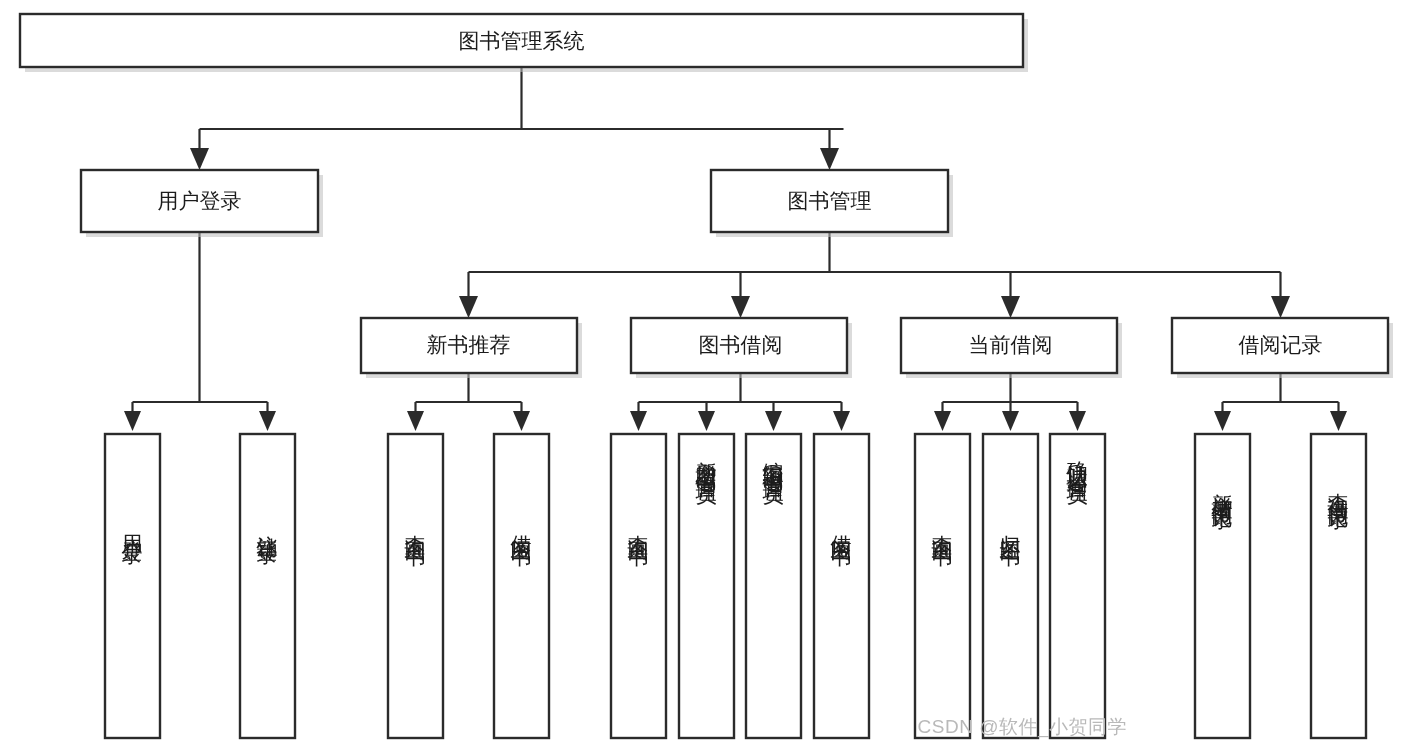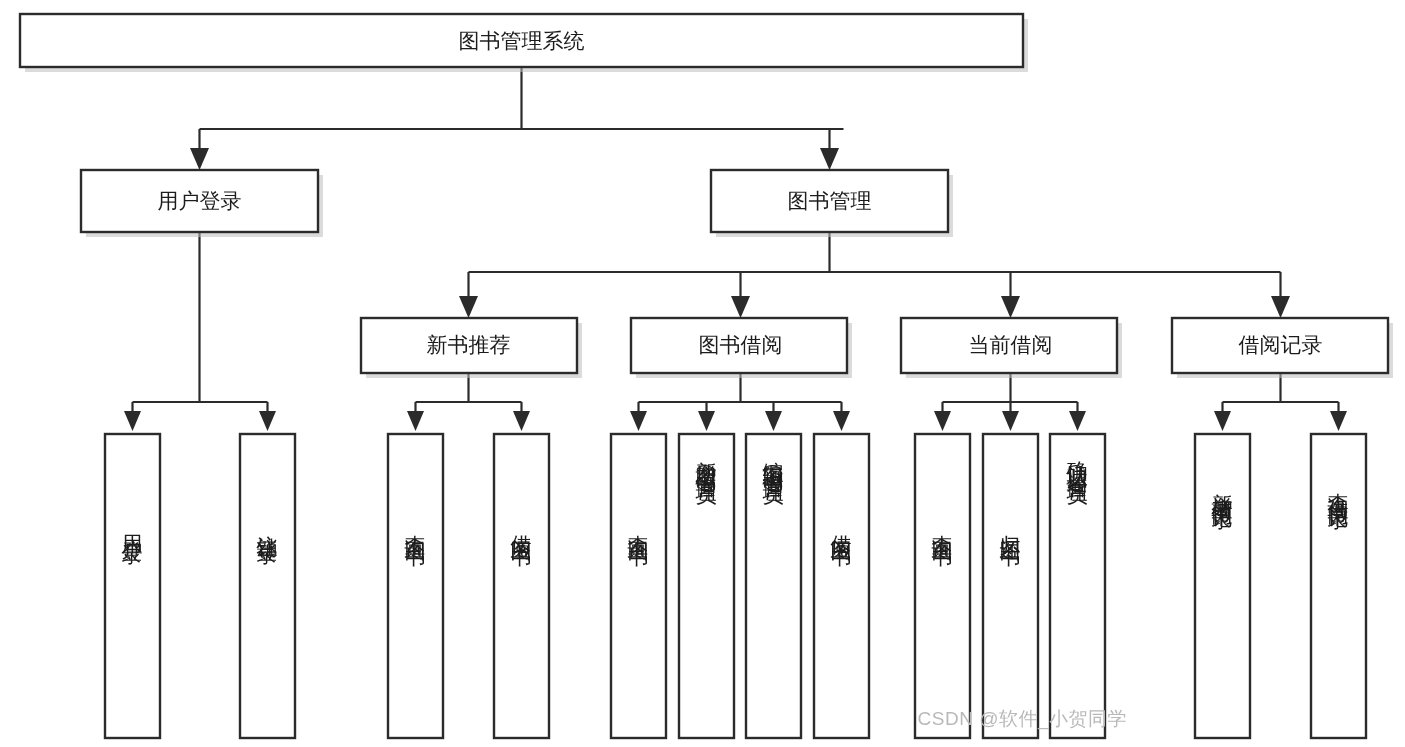--- a/index.html
+++ b/index.html
@@ -65,21 +65,21 @@
     font-family: "Liberation Sans", "DejaVu Sans", sans-serif;
     font-size: 21px;
     line-height: 1.0;
     color: #1c1c1c;
     letter-spacing: 3.5px;
     white-space: nowrap;
   }
   .watermark {
     position: absolute;
     right: 8px;
-    bottom: 15px;
+    bottom: 7px;
     font-family: "Liberation Sans", "DejaVu Sans", sans-serif;
     font-size: 19px;
     color: #b9b9b9;
     letter-spacing: 0.5px;
     user-select: none;
   }
 </style>
 </head>
 <body>
 

